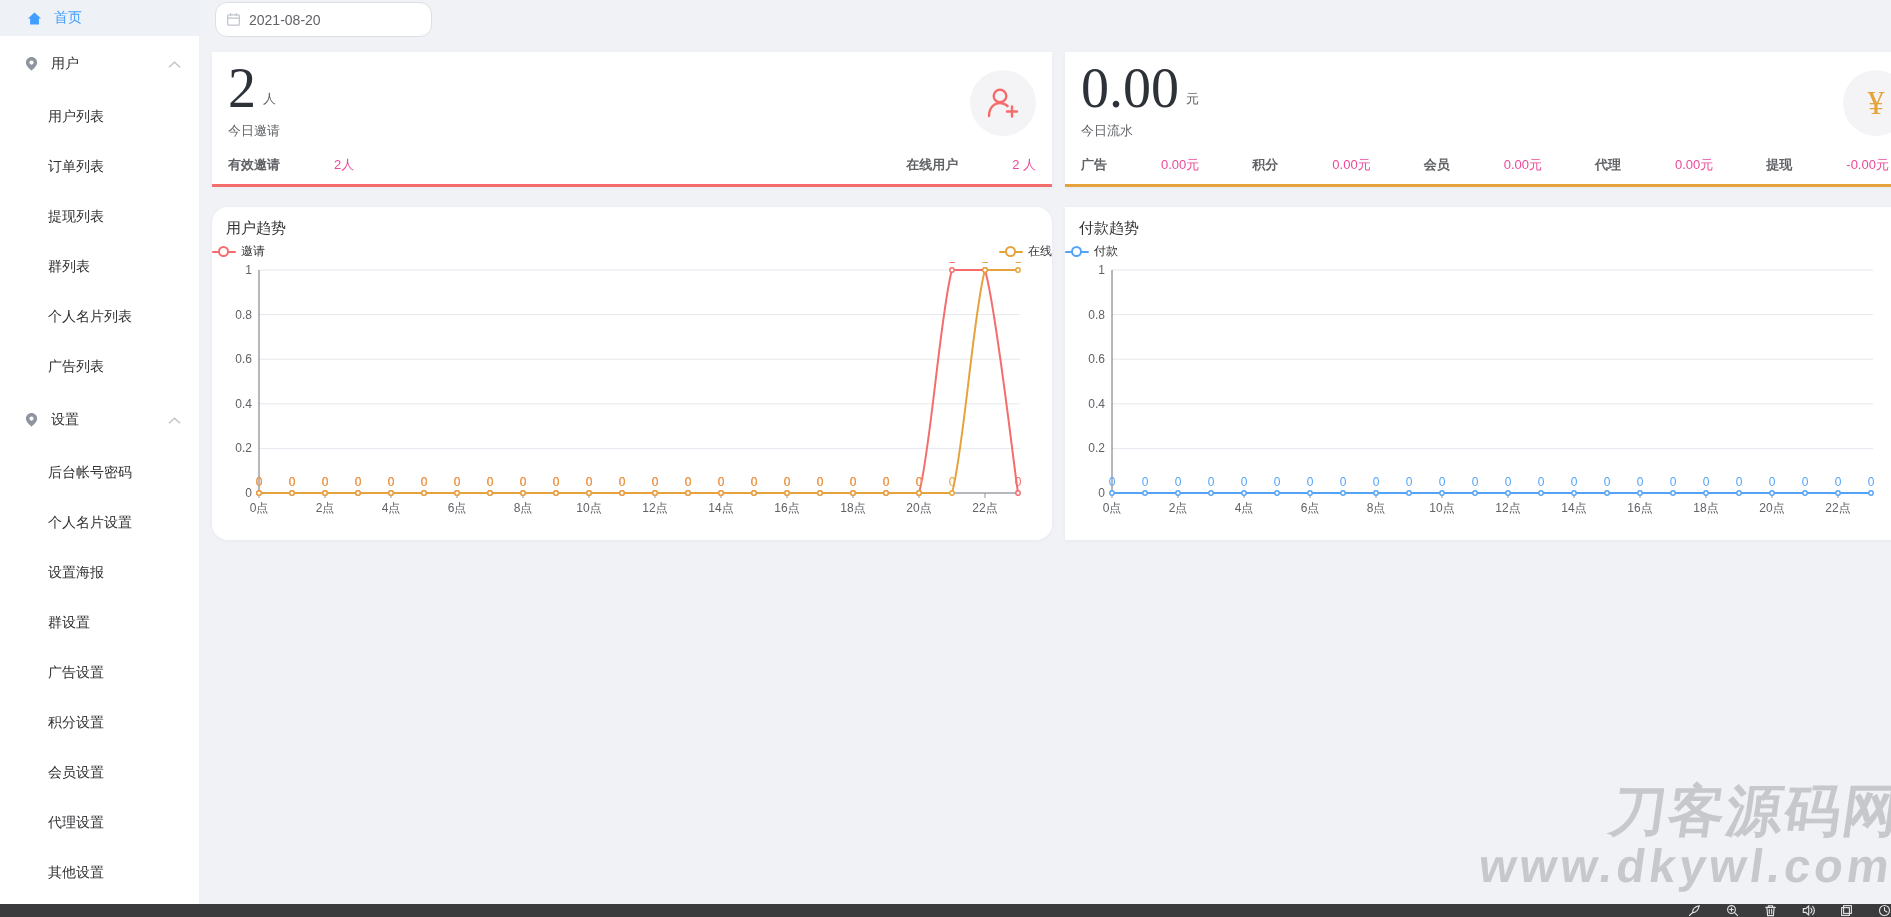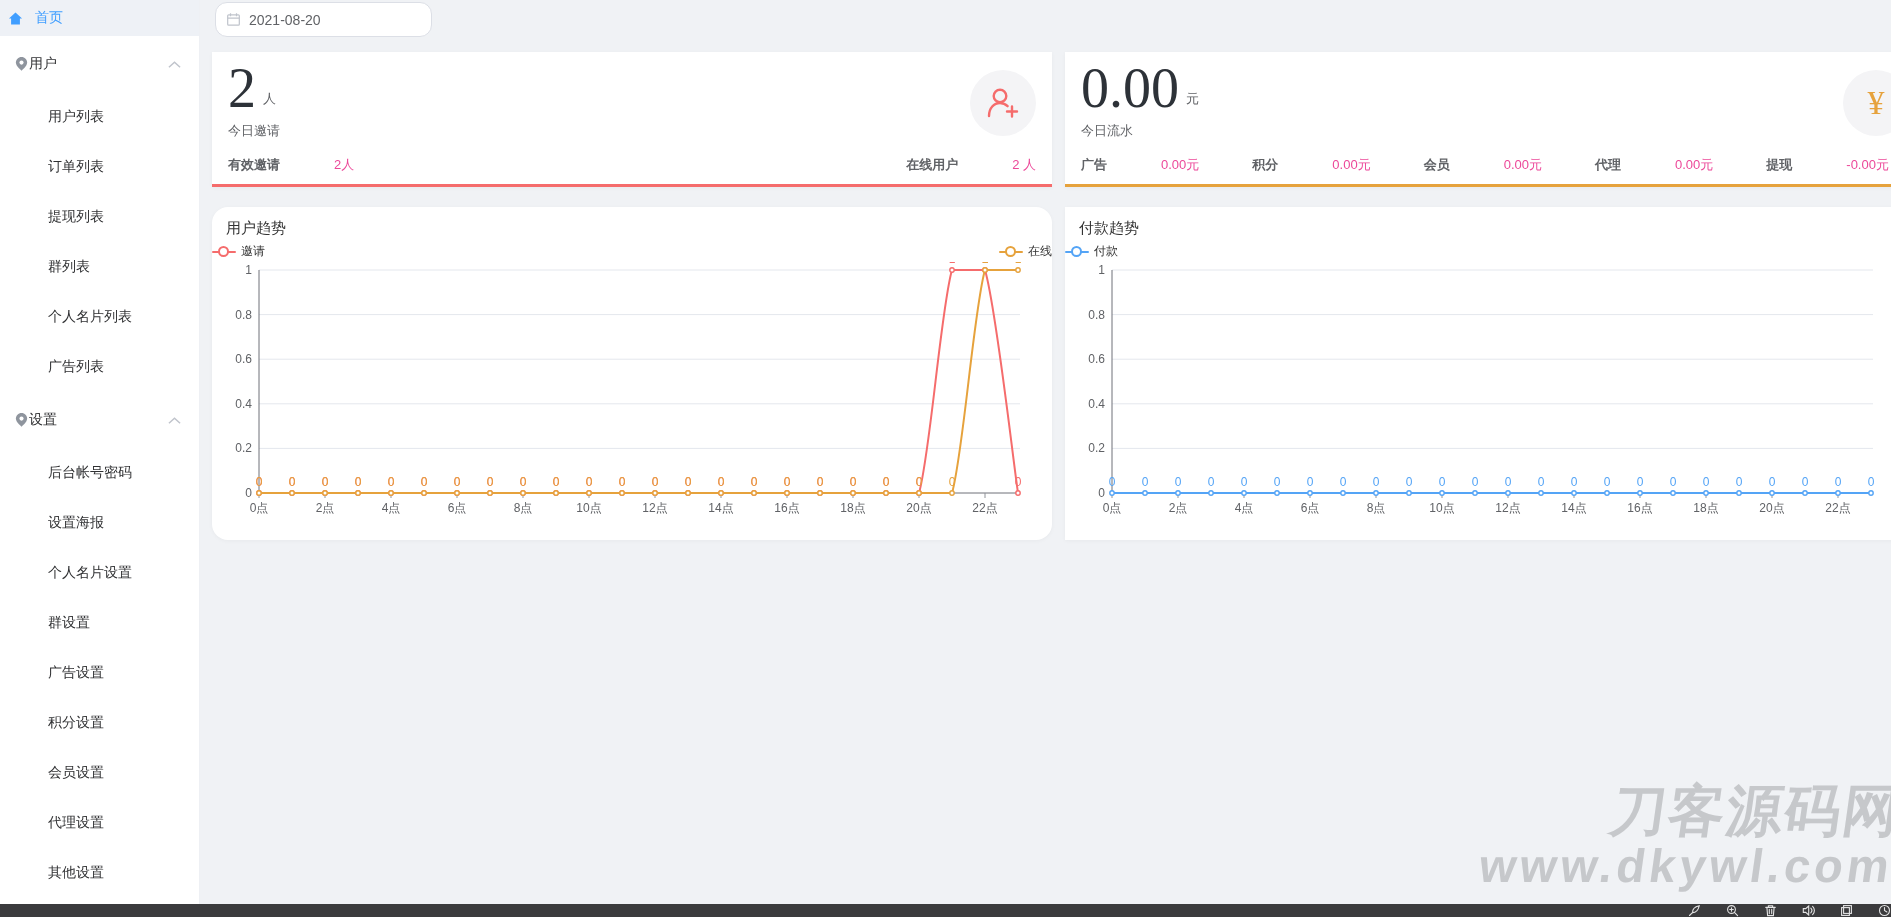--- a/index.html
+++ b/index.html
@@ -3,23 +3,23 @@
 <meta charset="utf-8">
 <style>
   html,body{margin:0;padding:0;}
   body{width:1891px;height:917px;overflow:hidden;position:relative;background:#f0f2f5;
        font-family:"Liberation Sans","DejaVu Sans",sans-serif;color:#303133;}
   .screen{position:absolute;inset:0;}
 
   
   .sidebar{position:absolute;left:0;top:0;width:199px;height:917px;background:#fff;
            border-right:1px solid #eef0f4;z-index:10;}
-  .side-home{height:36px;display:flex;align-items:center;gap:12px;padding-left:8px;
+  .side-home{height:36px;display:flex;align-items:center;gap:12px;padding-left:27px;
              background:#eef1f6;color:#409EFF;font-size:14px;cursor:pointer;}
-  .side-group-header{height:56px;display:flex;align-items:center;padding-left:14px;
+  .side-group-header{height:56px;display:flex;align-items:center;gap:12px;padding-left:24px;
              font-size:14px;color:#303133;position:relative;cursor:pointer;}
   .side-group-header .chev{position:absolute;right:18px;top:50%;transform:translateY(-50%);}
   .side-item{height:50px;display:flex;align-items:center;padding-left:48px;font-size:14px;
              color:#303133;cursor:pointer;}
 
   
   .date-box{position:absolute;left:215px;top:2px;width:217px;height:35px;background:#fff;
             border:1px solid #dcdfe6;border-radius:12px;display:flex;align-items:center;
             gap:8px;padding-left:10px;box-sizing:border-box;}
   .date-text{font-size:14px;color:#606266;}
@@ -110,22 +110,22 @@
               <path d="M8 1 C11.4 1 14 3.7 14 7 C14 11.2 8 15.6 8 15.6 S2 11.2 2 7 C2 3.7 4.6 1 8 1 Z" fill="#8f959e"></path>
               <circle cx="8" cy="7" r="2.2" fill="#fff"></circle>
             </svg>
           </span>
           <span>设置</span>
           <span class="chev"><svg width="13" height="8" viewBox="0 0 14 8" fill="none" stroke="#c0c4cc" stroke-width="1.6">
               <polyline points="1,6.5 7,1 13,6.5"></polyline>
             </svg></span>
         </div>
         <div class="side-item">后台帐号密码</div>
+        <div class="side-item">个人名片设置</div>
         <div class="side-item">设置海报</div>
-        <div class="side-item">个人名片设置</div>
         <div class="side-item">群设置</div>
         <div class="side-item">广告设置</div>
         <div class="side-item">积分设置</div>
         <div class="side-item">会员设置</div>
         <div class="side-item">代理设置</div>
         <div class="side-item">其他设置</div>
       </div>
   </aside>
 
   <div class="date-box">

